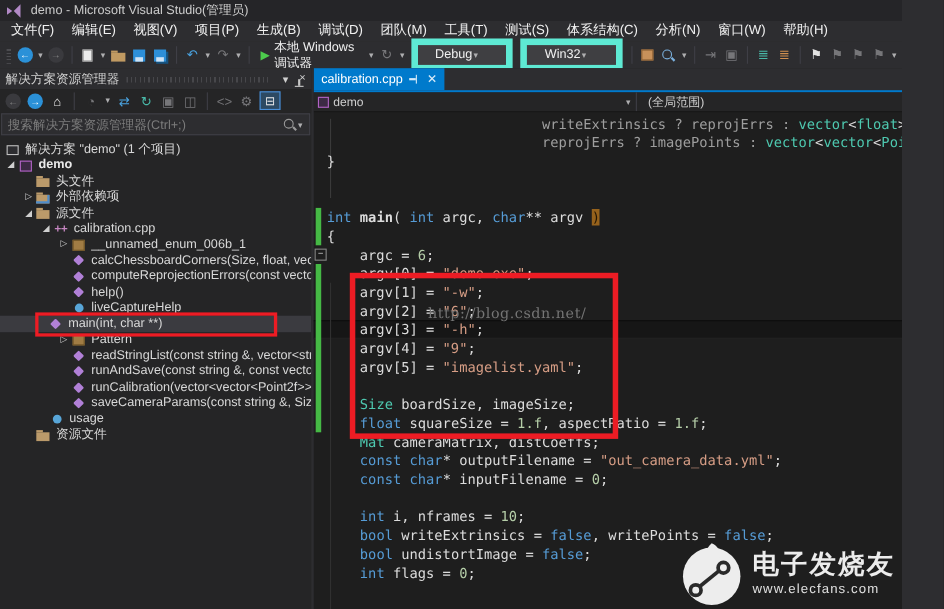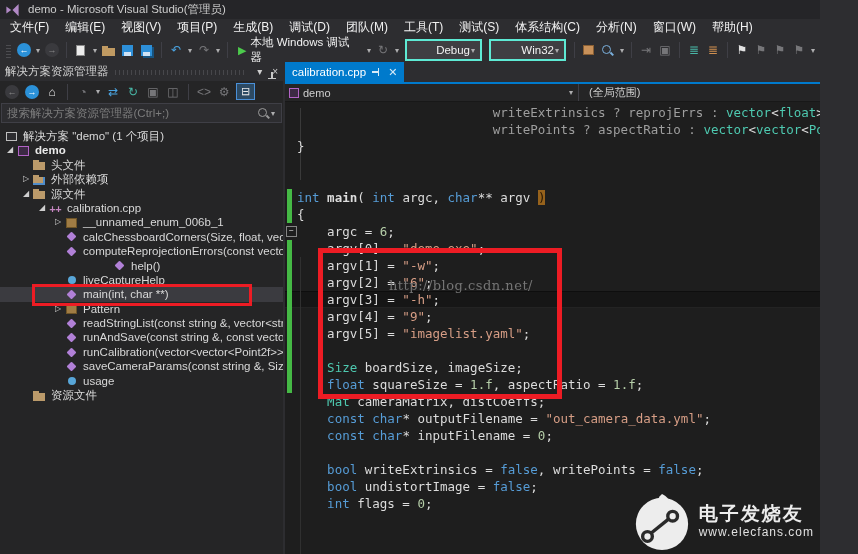--- a/index.html
+++ b/index.html
@@ -22,22 +22,22 @@
   .ticon{display:inline-flex;align-items:center;justify-content:center;min-width:16px;height:18px;flex:none;}
   .gl{font-size:12px;line-height:1;}
   .glyph-blue{color:#4aa3e0}.glyph-dim{color:#767679}.glyph-teal{color:#49b8a8}
   .glyph-orange{color:#d09050}.glyph-light{color:#e2e2e2}
   .circle-blue,.circle-dim{width:14px;height:14px;border-radius:50%;display:inline-flex;align-items:center;justify-content:center;font-size:9px;}
   .circle-blue{background:#2b91d8;color:#fff;}
   .circle-dim{background:#3a3a3e;color:#8a8a8a;}
   .caret{font-size:8px;color:#aeaeb0;margin:0 1px;}
   .run{display:inline-flex;align-items:center;gap:4px;padding:0 4px;font-size:11.5px;color:#f1f1f1;}
   .run .play{color:#4ccb4c;font-size:11px;}
-  .combo{display:inline-flex;align-items:center;justify-content:flex-end;width:66px;height:18px;
-         background:#3f3f42;border:2px solid #5eead4;font-size:11.5px;color:#f1f1f1;padding:0 4px;margin:0 2px;}
+  .combo{display:inline-flex;align-items:center;justify-content:flex-start;width:66px;height:18px;
+         background:#3f3f42;border:6px solid #5eead4;font-size:11.5px;color:#f1f1f1;padding:0 16px;margin:0 2px;}
   .boxed-active{border:1px solid #4a90d9;background:#2d4a63;color:#e8e8e8;width:17px;height:15px;
          display:inline-flex;align-items:center;justify-content:center;font-size:11px;}
 
   
   .css-page{width:9px;height:11px;background:#ececec;border:1px solid #8a8a8a;box-sizing:border-box;}
   .css-folder{position:relative;width:14px;height:13px;}
   .css-folder::before{content:"";position:absolute;left:0;top:4px;width:13px;height:8px;background:#c09a62;}
   .css-folder::after{content:"";position:absolute;left:0;top:2px;width:6px;height:2px;background:#c09a62;}
   .css-floppy,.css-floppy-all{position:relative;width:11px;height:11px;background:#2d8fd8;}
   .css-floppy::after,.css-floppy-all::after{content:"";position:absolute;left:2px;bottom:0;width:7px;height:4px;background:#cfe3f5;}
@@ -105,21 +105,21 @@
   .ov{position:absolute;pointer-events:none;}
   #cur-line{left:0;right:0;height:17px;background:#161616;border-top:1px solid #0e0e0e;border-bottom:1px solid #232323;box-sizing:border-box;z-index:1;}
   .chbar{left:2px;width:5px;background:#45b945;z-index:3;}
   .scopeline{width:1px;background:#3a3a3a;z-index:1;}
   #fold-box{left:1px;width:9px;height:9px;border:1px solid #858585;background:#1e1e1e;color:#c8c8c8;
             font:8px/8px "DejaVu Sans Mono",monospace;text-align:center;z-index:3;}
   #csdn-mark{left:80px;top:176px;color:#757575;font:13px "DejaVu Serif",serif;letter-spacing:.5px;z-index:3;padding-left:24px;}
   #code-ann{left:33px;top:146px;width:234px;height:141px;border:5px solid #ed1c24;z-index:4;}
   #brand{right:6px;bottom:2px;display:flex;align-items:center;gap:7px;z-index:5;color:#ececec;}
   #brand .bcol{display:flex;flex-direction:column;line-height:1;}
-  #brand .bname{font-size:19px;font-weight:bold;letter-spacing:2px;font-family:Liberation Serif, serif;}
+  #brand .bname{font-size:24px;font-weight:bold;letter-spacing:2px;font-family:Liberation Serif, serif;}
   #brand .burl{font-size:12px;color:#e0e0e0;letter-spacing:1px;margin-top:3px;font-family:"Liberation Sans",sans-serif;}
 </style>
 </head>
 <body>
 
 <div class="vs">
 
   <div class="titlebar">
     <svg width="15" height="14" viewBox="0 0 16 16">
       <path d="M1 4 L6.5 8 L1 12 Z" fill="#b289c6"></path>
@@ -285,31 +285,31 @@
           <div class="trow" style="padding-left: 52px;">
             <span class="exp"></span>
             <span class="ti ti-method"></span>
             <span class="lbl">calcChessboardCorners(Size, float, vector&lt;Po</span>
           </div>
           <div class="trow" style="padding-left: 52px;">
             <span class="exp"></span>
             <span class="ti ti-method"></span>
             <span class="lbl">computeReprojectionErrors(const vector&lt;ve</span>
           </div>
-          <div class="trow" style="padding-left: 52px; margin-left: 48px;">
+          <div class="trow" style="padding-left: 52px;">
             <span class="exp"></span>
             <span class="ti ti-method"></span>
             <span class="lbl">help()</span>
           </div>
           <div class="trow" style="padding-left: 52px;">
             <span class="exp"></span>
             <span class="ti ti-field"></span>
             <span class="lbl">liveCaptureHelp</span>
           </div>
-          <div class="trow sel" style="padding-left: 52px;">
+          <div class="trow sel" style="padding-left: 31px;">
             <span class="exp"></span>
             <span class="ti ti-method"></span>
             <span class="lbl">main(int, char **)</span>
           </div>
           <div class="trow" style="padding-left: 52px;">
             <span class="exp">▷</span>
             <span class="ti ti-enum"></span>
             <span class="lbl">Pattern</span>
           </div>
           <div class="trow" style="padding-left: 52px;">
@@ -325,21 +325,21 @@
           <div class="trow" style="padding-left: 52px;">
             <span class="exp"></span>
             <span class="ti ti-method"></span>
             <span class="lbl">runCalibration(vector&lt;vector&lt;Point2f&gt;&gt;, Siz</span>
           </div>
           <div class="trow" style="padding-left: 52px;">
             <span class="exp"></span>
             <span class="ti ti-method"></span>
             <span class="lbl">saveCameraParams(const string &amp;, Size, Size</span>
           </div>
-          <div class="trow" style="padding-left: 52px;">
+          <div class="trow" style="padding-left: 32px;">
             <span class="exp"></span>
             <span class="ti ti-field"></span>
             <span class="lbl">usage</span>
           </div>
           <div class="trow" style="padding-left: 20px;">
             <span class="exp"></span>
             <span class="ti ti-folder"></span>
             <span class="lbl">资源文件</span>
           </div>
         </div>
@@ -383,40 +383,41 @@
             <circle cx="42" cy="27" r="5" fill="#ededed" stroke="#2a2a2a" stroke-width="3.5"></circle>
           </svg>
           <div class="bcol">
             <span class="bname">电子发烧友</span>
             <span class="burl">www.elecfans.com</span>
           </div>
         </div>
         <div class="spacer"></div>
         <div id="code-lines">
             <div class="cl"><span class="tk-g">                          writeExtrinsics ? reprojErrs : </span><span class="tk-t">vector</span><span class="tk-p">&lt;</span><span class="tk-t">float</span><span class="tk-p">&gt;(</span><span class="tk-m">)</span><span class="tk-p">,</span></div>
-            <div class="cl"><span class="tk-g">                          writePoints ? aspectRatio : </span><span class="tk-t">vector</span><span class="tk-p">&lt;</span><span class="tk-t">vector</span><span class="tk-p">&lt;</span><span class="tk-t">Point2f</span></div>
+            <div class="cl"><span class="tk-g">                          reprojErrs ? imagePoints : </span><span class="tk-t">vector</span><span class="tk-p">&lt;</span><span class="tk-t">vector</span><span class="tk-p">&lt;</span><span class="tk-t">Point2f</span></div>
             <div class="cl"><span class="tk-p">}</span></div>
             <div class="cl"></div>
             <div class="cl"></div>
             <div class="cl"><span class="tk-k">int</span><span class="tk-p"> </span><span class="tk-fn">main</span><span class="tk-p">( </span><span class="tk-k">int</span><span class="tk-p"> argc, </span><span class="tk-k">char</span><span class="tk-p">** argv </span><span class="tk-m">)</span></div>
             <div class="cl"><span class="tk-p">{</span></div>
             <div class="cl"><span class="tk-p">    argc = </span><span class="tk-n">6</span><span class="tk-p">;</span></div>
             <div class="cl"><span class="tk-p">    argv[0] = </span><span class="tk-s">"demo.exe"</span><span class="tk-p">;</span></div>
             <div class="cl"><span class="tk-p">    argv[1] = </span><span class="tk-s">"-w"</span><span class="tk-p">;</span></div>
             <div class="cl"><span class="tk-p">    argv[2] = </span><span class="tk-s">"6"</span><span class="tk-p">;</span></div>
             <div class="cl"><span class="tk-p">    argv[3] = </span><span class="tk-s">"-h"</span><span class="tk-p">;</span></div>
             <div class="cl"><span class="tk-p">    argv[4] = </span><span class="tk-s">"9"</span><span class="tk-p">;</span></div>
             <div class="cl"><span class="tk-p">    argv[5] = </span><span class="tk-s">"imagelist.yaml"</span><span class="tk-p">;</span></div>
             <div class="cl"></div>
             <div class="cl"><span class="tk-p">    </span><span class="tk-t">Size</span><span class="tk-p"> boardSize, imageSize;</span></div>
             <div class="cl"><span class="tk-p">    </span><span class="tk-k">float</span><span class="tk-p"> squareSize = </span><span class="tk-n">1.f</span><span class="tk-p">, aspectRatio = </span><span class="tk-n">1.f</span><span class="tk-p">;</span></div>
             <div class="cl"><span class="tk-p">    </span><span class="tk-t">Mat</span><span class="tk-p"> cameraMatrix, distCoeffs;</span></div>
             <div class="cl"><span class="tk-p">    </span><span class="tk-k">const</span><span class="tk-p"> </span><span class="tk-k">char</span><span class="tk-p">* outputFilename = </span><span class="tk-s">"out_camera_data.yml"</span><span class="tk-p">;</span></div>
             <div class="cl"><span class="tk-p">    </span><span class="tk-k">const</span><span class="tk-p"> </span><span class="tk-k">char</span><span class="tk-p">* inputFilename = </span><span class="tk-n">0</span><span class="tk-p">;</span></div>
             <div class="cl"></div>
+            <div class="cl"><span class="tk-p">    </span><span class="tk-k">int</span><span class="tk-p"> i, nframes = </span><span class="tk-n">10</span><span class="tk-p">;</span></div>
             <div class="cl"><span class="tk-p">    </span><span class="tk-k">bool</span><span class="tk-p"> writeExtrinsics = </span><span class="tk-k">false</span><span class="tk-p">, writePoints = </span><span class="tk-k">false</span><span class="tk-p">;</span></div>
             <div class="cl"><span class="tk-p">    </span><span class="tk-k">bool</span><span class="tk-p"> undistortImage = </span><span class="tk-k">false</span><span class="tk-p">;</span></div>
             <div class="cl"><span class="tk-p">    </span><span class="tk-k">int</span><span class="tk-p"> flags = </span><span class="tk-n">0</span><span class="tk-p">;</span></div>
           </div>
       </div>
     </div>
   </div>
 </div>
 
 </body></html>

